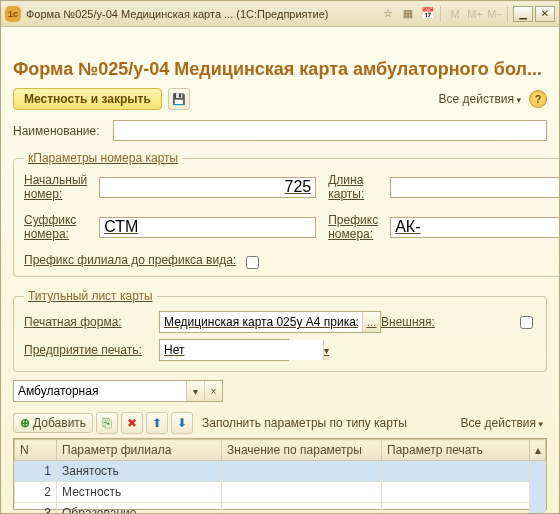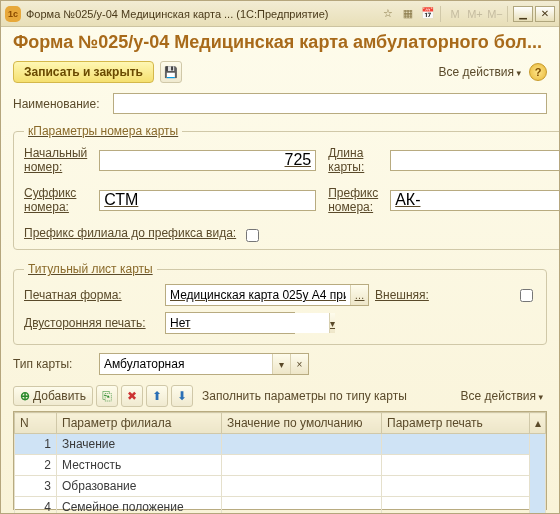--- a/index.html
+++ b/index.html
@@ -55,20 +55,21 @@
     margin-left: 2px;
     display: flex; align-items: center; justify-content: center;
     font-size: 10px;
   }
   .content {
     flex: 1;
     padding: 3px 12px;
     overflow: hidden;
     display: flex;
     flex-direction: column;
+    margin-top: 27px;
   }
   h1 {
     font-size: 18px;
     font-weight: bold;
     color: #a86a1a;
     margin: 2px 0 8px 0;
     white-space: nowrap;
     overflow: hidden;
   }
   .toolbar {
@@ -149,21 +150,21 @@
     height: 22px;
   }
   .combo input { border: none; flex: 1; height: 100%; padding: 0 4px; font-size:12px; }
   .combo .cbtn {
     width: 18px;
     border-left: 1px solid #d8d0b0;
     display: flex; align-items: center; justify-content: center;
     font-size: 10px;
     background: linear-gradient(#fefcec,#eee6c8);
   }
-  .fieldrow { display:flex; align-items:center; gap:6px; margin-bottom:6px; }
+  .fieldrow { display:flex; align-items:center; gap:0; margin-bottom:6px; }
   .fieldrow > label { width: 135px; }
   .section-label { color: #5a4a2a; margin: 4px 0; }
   .subtoolbar {
     display: flex;
     align-items: center;
     gap: 3px;
     margin: 4px 0;
   }
   .addbtn {
     display: flex; align-items: center;
@@ -234,21 +235,21 @@
     <div class="tb-btn dim">M−</div>
     <div class="tb-sep"></div>
     <div class="tb-min">▁</div>
     <div class="tb-close">✕</div>
   </div>
 
   <div class="content">
     <h1>Форма №025/у-04 Медицинская карта амбулаторного бол...</h1>
 
     <div class="toolbar">
-      <div class="btn-primary">Записать и закрыть</div>
+      <div class="btn-primary">Местность и закрыть</div>
       <div class="iconbtn">💾</div>
       <div class="spacer"></div>
       <div class="linklike">Все действия</div>
       <div class="help-circle">?</div>
     </div>
 
     <div class="row">
       <label>Наименование:</label>
       <input type="text" class="input-selected" style="flex: 1 1 0%;" value="Форма №025/у-04 Медицинская карта амбулаторного больног">
     </div>
@@ -278,30 +279,29 @@
       <div class="fieldrow">
         <label>Печатная форма:</label>
         <div class="combo" style="flex:1">
           <input type="text" value="Медицинская карта 025у А4 приказ 834н" style="">
           <div class="cbtn">…</div>
         </div>
         <label>Внешняя:</label>
         <input type="checkbox" style="">
       </div>
       <div class="fieldrow">
-        <label>Двусторонняя печать:</label>
+        <label>Предприятие печать:</label>
         <div class="combo" style="width:130px">
           <input type="text" value="Нет" style="">
           <div class="cbtn">▾</div>
         </div>
       </div>
     </fieldset>
 
     <div class="row">
-      <label style="width:86px">Тип карты:</label>
       <div class="combo" style="width:210px">
         <input type="text" value="Амбулаторная" style="">
         <div class="cbtn">▾</div>
         <div class="cbtn">×</div>
       </div>
     </div>
 
 
     <div class="subtoolbar">
       <div class="addbtn">
@@ -323,29 +323,29 @@
           <col class="col-n">
             <col class="col-param">
             <col class="col-def">
             <col>
             <col style="width:16px">
         </colgroup>
         <thead>
           <tr>
             <th>N</th>
             <th>Параметр филиала</th>
-            <th>Значение по умолчанию</th>
+            <th>Значение по параметры</th>
             <th>Параметр печать</th>
             <th class="scroll-col">▴</th>
           </tr>
         </thead>
         <tbody>
           <tr class="selected">
             <td class="num">1</td>
-            <td>Значение</td>
+            <td>Занятость</td>
             <td></td>
             <td></td>
             <td class="scroll-cell" rowspan="6"></td>
           </tr>
           <tr>
             <td class="num">2</td>
             <td>Местность</td>
             <td></td>
             <td></td>
           </tr>

